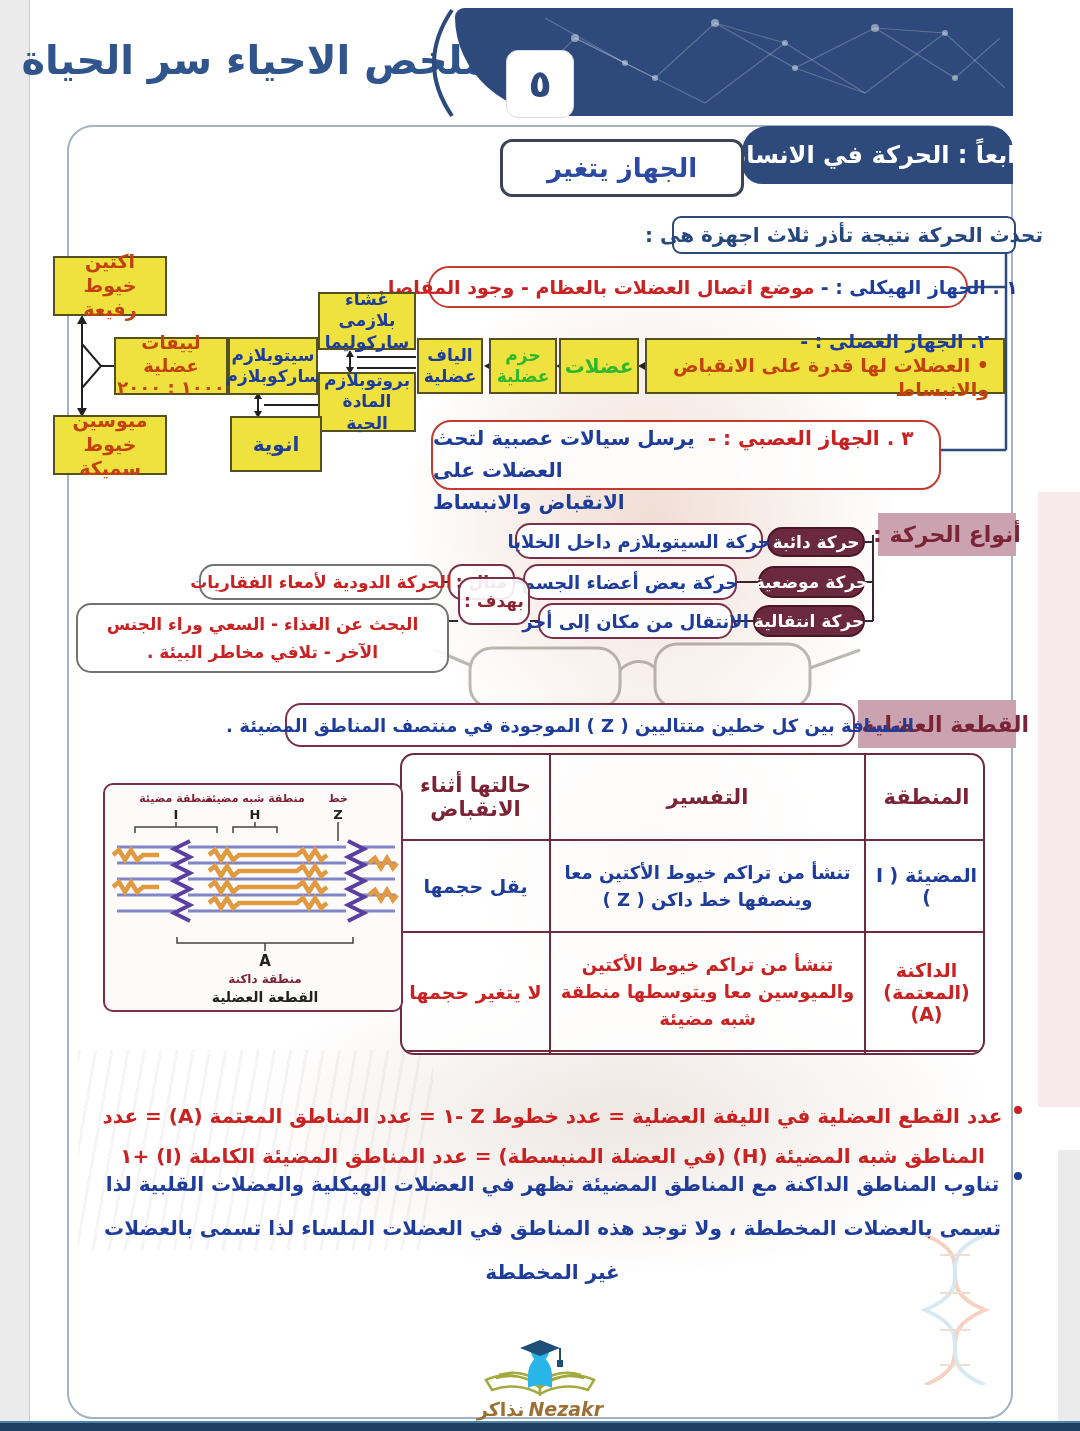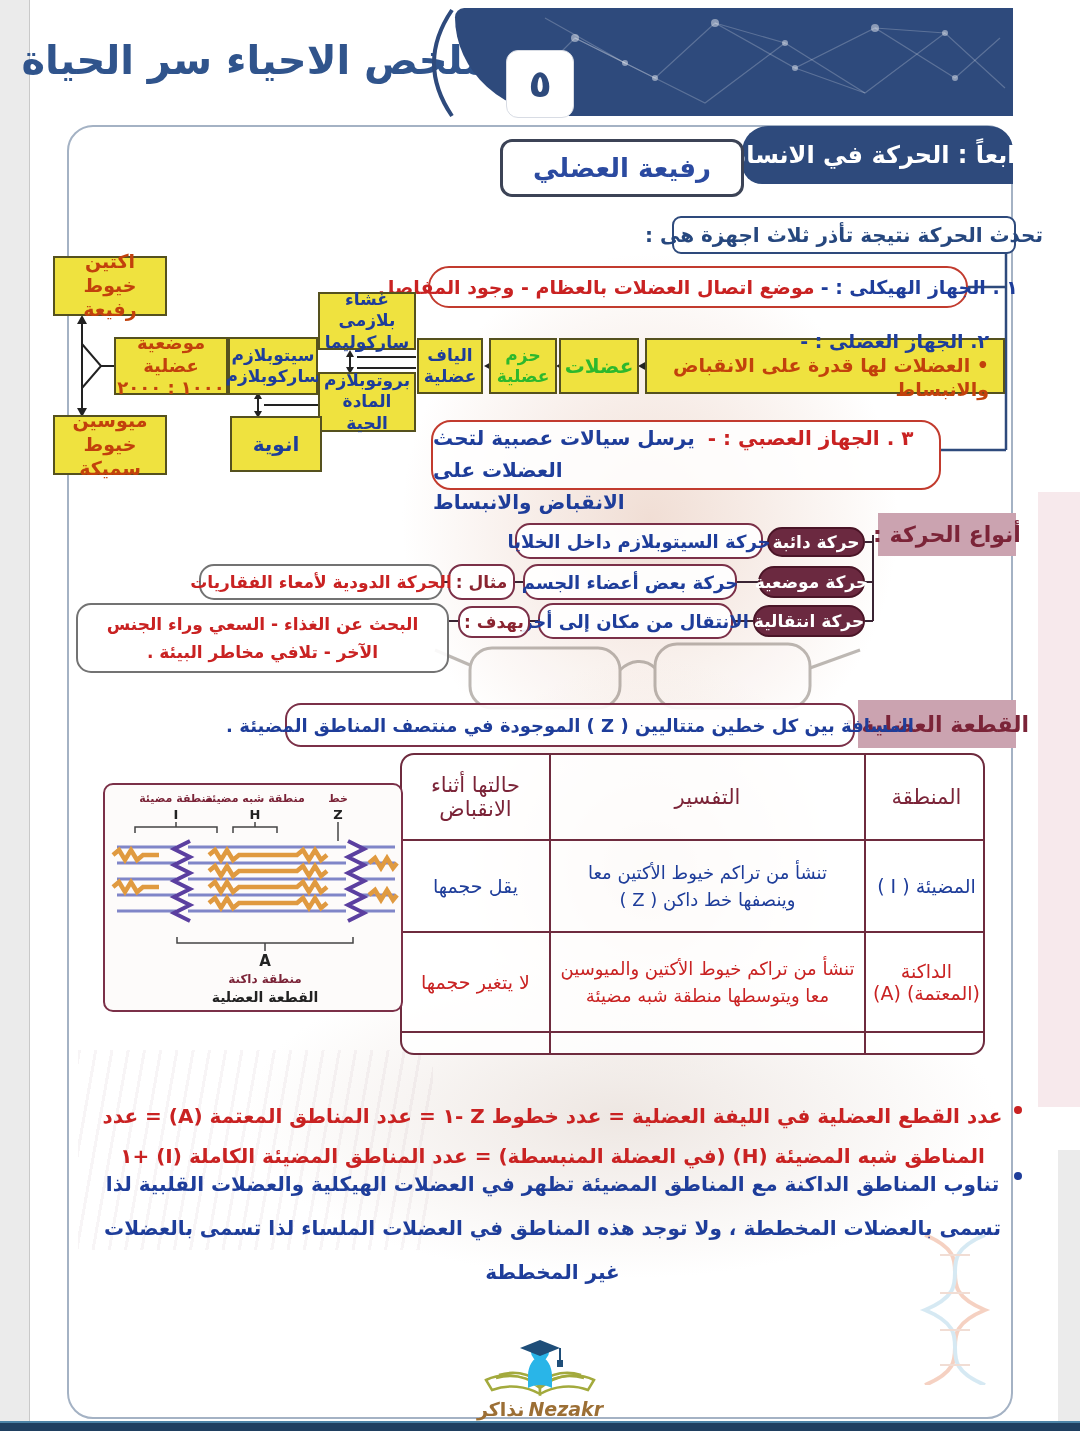--- a/index.html
+++ b/index.html
@@ -65,36 +65,36 @@
   .p2{left:758px;top:566px;width:107px;height:32px}
   .p3{left:753px;top:605px;width:112px;height:32px}
   .mv-box{background:rgba(255,255,255,.9);border:2px solid #7b3048;border-radius:15px;
           color:#1e3d9a;font-size:18px;font-weight:bold}
   .b1{left:515px;top:523px;width:248px;height:36px}
   .b2{left:523px;top:564px;width:214px;height:36px}
   .b3{left:538px;top:603px;width:195px;height:36px}
   .mv-conn{background:rgba(255,255,255,.9);border:2px solid #7b3048;border-radius:14px;
            color:#8a2430;font-size:17px;font-weight:bold}
   .c2{left:448px;top:564px;width:67px;height:36px}
-  .c3{left:458px;top:606px;width:72px;height:32px}
+  .c3{left:458px;top:577px;width:72px;height:48px}
   .mv-extra{background:rgba(255,255,255,.9);border:2px solid #737373;border-radius:15px;
             color:#c92222;font-size:17px;font-weight:bold;line-height:28px}
   .e2{left:199px;top:564px;width:244px;height:36px}
   .e3{left:76px;top:603px;width:373px;height:70px;padding:0 6px}
 
   
   .sar-label{left:858px;top:700px;width:158px;height:48px;background:#cba3b0;color:#7b2438;
              font-size:22px;font-weight:bold}
   .sar-def{left:285px;top:703px;width:570px;height:44px;border:2px solid #7b3048;border-radius:16px;
            color:#1e3d9a;font-size:18px;font-weight:bold;background:rgba(255,255,255,.9)}
   .tbl-wrap{left:400px;top:753px;width:585px;height:302px;border:2.5px solid #6e2b3e;border-radius:14px;
             overflow:hidden;background:rgba(255,255,255,.82)}
   table.sar{width:100%;height:100%;border-collapse:collapse;direction:rtl;table-layout:fixed}
   table.sar td,table.sar th{border:2px solid #6e2b3e;text-align:center;vertical-align:middle;
-            font-weight:normal;padding:18px 6px}
+            font-weight:bold;padding:18px 6px}
   table.sar tr:first-child th{border-top:none}
   table.sar tr:last-child td{border-bottom:none}
   table.sar th:first-child,table.sar td:first-child{border-right:none}
   table.sar th:last-child,table.sar td:last-child{border-left:none}
   .hd{color:#7b2438;font-size:21px}
   .cell-blue{color:#1e3d9a}.cell-red{color:#c92222}
   .reg{font-size:19px}.exp{font-size:18px;line-height:27px}.st{font-size:19px}
 
   .diag{left:103px;top:783px;width:300px;height:229px;border:2.5px solid #7b3048;border-radius:10px;
         background:#fdfbfa}
@@ -178,21 +178,21 @@
         <circle cx="500" cy="70" r="3"></circle>
       <circle cx="170" cy="55" r="3"></circle>
         <circle cx="330" cy="35" r="3"></circle>
         <circle cx="490" cy="25" r="3"></circle>
     </g>
   </svg>
 </div>
 <div class="ab page-num c">٥</div>
 
 <div class="ab section-tab c nw rtl">رابعاً : الحركة في الانسان</div>
-<div class="ab subsection c nw rtl">رفيعة العضلي</div>
+<div class="ab subsection c nw rtl">الجهاز يتغير</div>
 <div class="ab intro c nw rtl">تحدث الحركة نتيجة تأذر ثلاث اجهزة هى :</div>
 
 <svg class="ab" style="left:0;top:0;width:1080px;height:1431px;pointer-events:none" viewBox="0 0 1080 1431">
 
   <g stroke="#2e4a7c" stroke-width="2.5" fill="none">
     <path d="M1006,254 L1006,450"></path>
       <path d="M966,287 L1006,287"></path>
       <path d="M939,450 L1006,450"></path>
   </g>
 
@@ -255,21 +255,21 @@
 <div class="ab yb col band-fib">
   <span class="blue-t">الياف</span>
   <span class="blue-t">عضلية</span>
 </div>
 
 <div class="ab yb col fc-actin">
   <span class="red-t">اكتين</span>
   <span class="red-t">خيوط رفيعة</span>
 </div>
 <div class="ab yb col fc-myof">
-  <span class="red-t">موضعية عضلية</span>
+  <span class="red-t">لييفات عضلية</span>
   <span class="red-t" dir="ltr">١٠٠٠ : ٢٠٠٠</span>
 </div>
 <div class="ab yb col fc-cyto">
   <span class="blue-t">سيتوبلازم</span>
   <span class="blue-t">ساركوبلازم</span>
 </div>
 <div class="ab yb col fc-memb">
   <span class="blue-t">غشاء بلازمى</span>
   <span class="blue-t">ساركوليما</span>
 </div>

